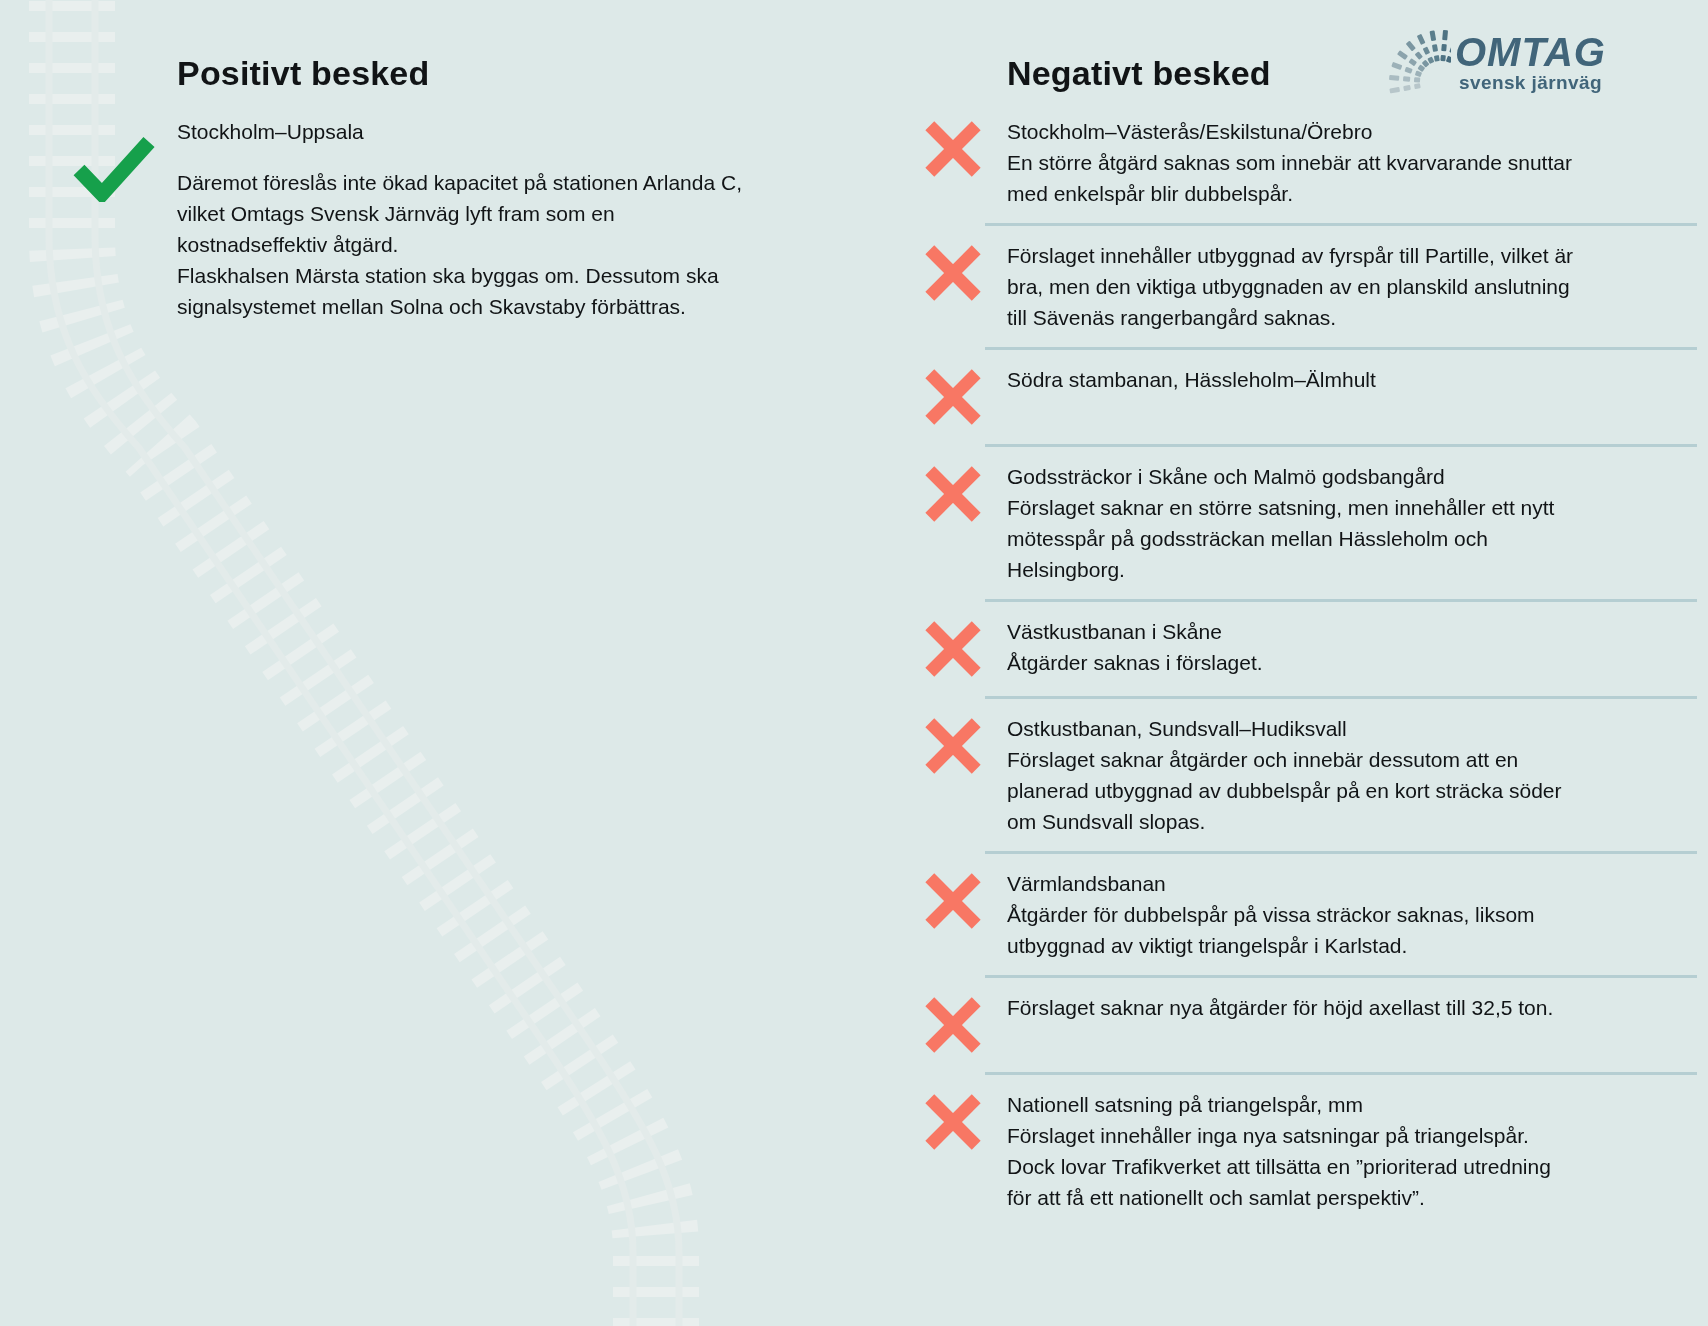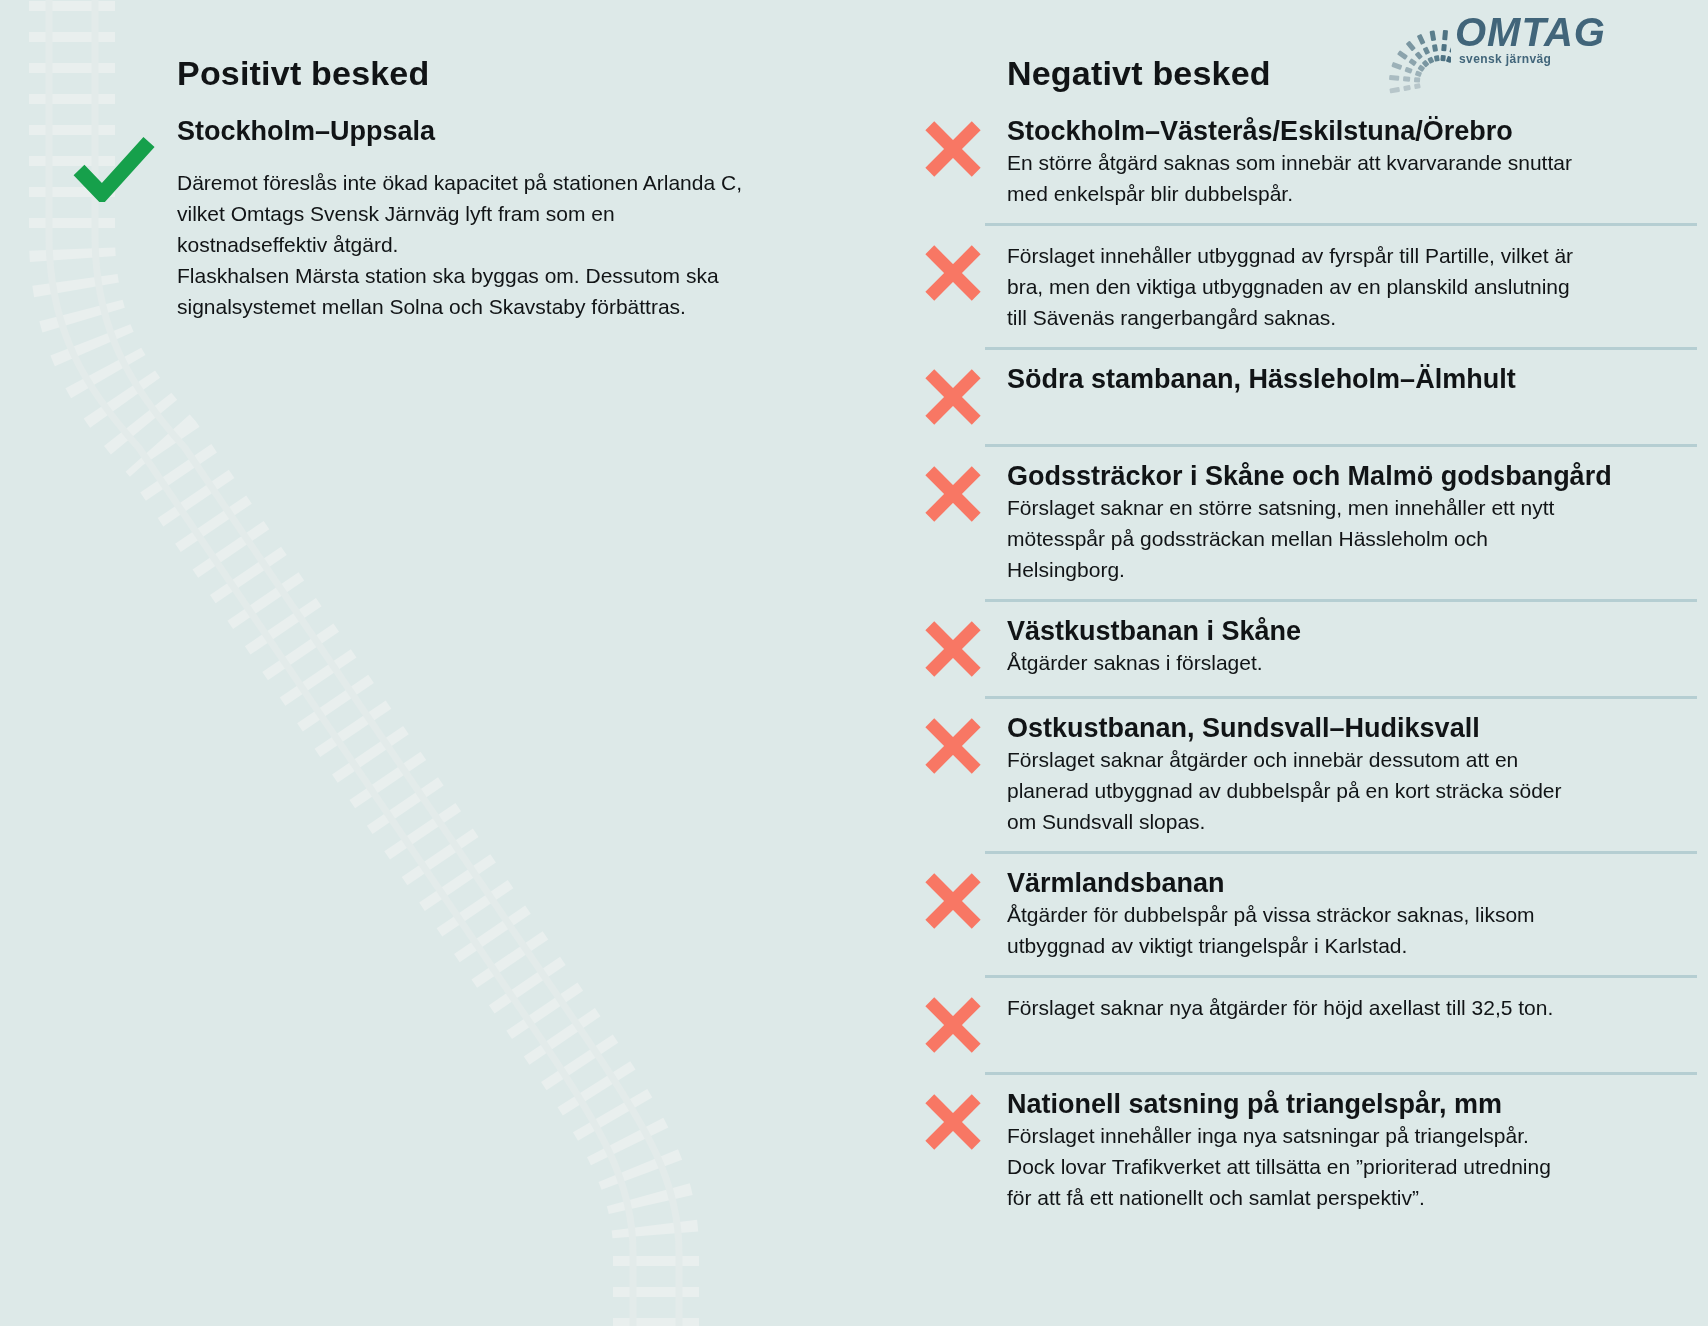--- a/index.html
+++ b/index.html
@@ -12,41 +12,41 @@
   .track-layer{position:absolute;left:0;top:0;z-index:0;}
   .content-layer{position:absolute;left:0;top:0;width:1708px;height:1326px;z-index:1;margin-left:47px;}
 
   .col-heading{
     font-size:34px;font-weight:bold;line-height:42px;
     margin:0 0 22px 0;letter-spacing:0.2px;
   }
   
   .pos-col{position:absolute;left:130px;top:52px;width:690px;}
   .check-badge{position:absolute;left:26px;top:136px;}
-  .item-title{font-size:27px;font-weight:bold;line-height:31px;}
+  .item-title{font-size:21px;font-weight:normal;line-height:31px;}
   .item-body{font-size:21px;line-height:31px;white-space:pre-line;}
   .pos-p2{margin-top:20px;}
 
   
   .neg-col{position:absolute;left:877px;top:52px;width:815px;}
   .neg-col .col-heading{margin-left:83px;}
   .neg-item{display:flex;align-items:flex-start;}
   .icon-cell{width:83px;flex:none;padding-top:4px;}
   .neg-text{width:700px;}
   .divider{height:3px;width:712px;margin:14px 0 14px 61px;background:#b5ced2;}
 
   
-  .logo{position:absolute;left:1330px;top:10px;width:230px;height:90px;display:flex;align-items:flex-start;}
+  .logo{position:absolute;left:1330px;top:4px;width:230px;height:90px;display:flex;align-items:flex-end;}
   .logo-text{margin-left:4px;}
   .logo-name{
     font-size:40px;font-weight:bold;font-style:italic;line-height:44px;
     color:#41657a;letter-spacing:1px;
   }
   .logo-tagline{
-    font-size:12px;font-weight:bold;color:#41657a;letter-spacing:0.4px;
+    font-size:19px;font-weight:bold;color:#41657a;letter-spacing:0.4px;
     margin-top:-2px;padding-left:4px;
   }
 </style>
 </head>
 <body>
 
 <svg class="track-layer" width="1708" height="1326" viewBox="0 0 1708 1326" aria-hidden="true">
 
   <path d="M 72 -30 L 72 235 C 72 330 108 388 162 448 L 566 1042 C 624 1128 656 1182 656 1252 L 656 1360" fill="none" stroke="#e9efee" stroke-width="86" stroke-dasharray="10 21"></path>
 

